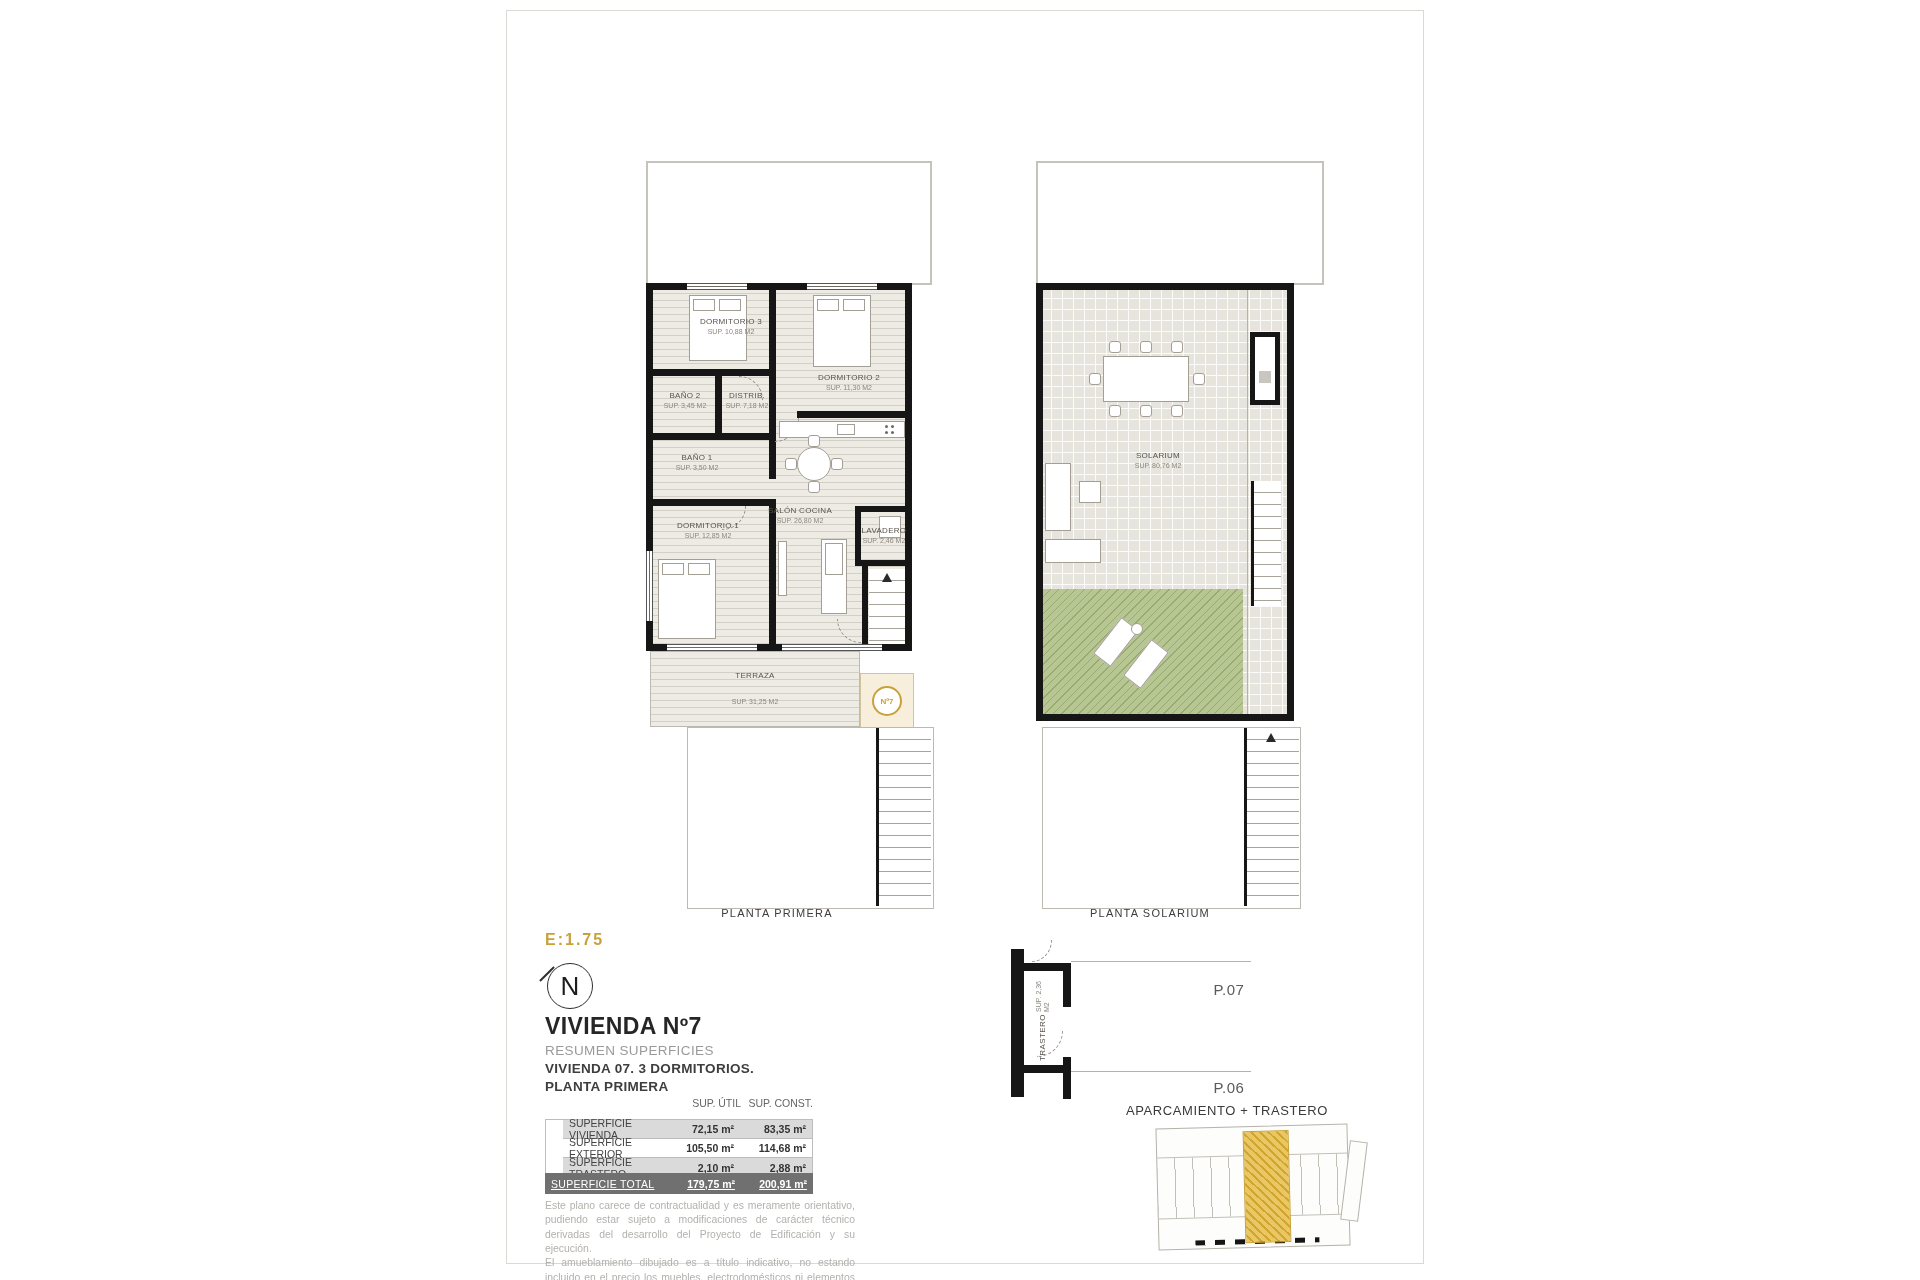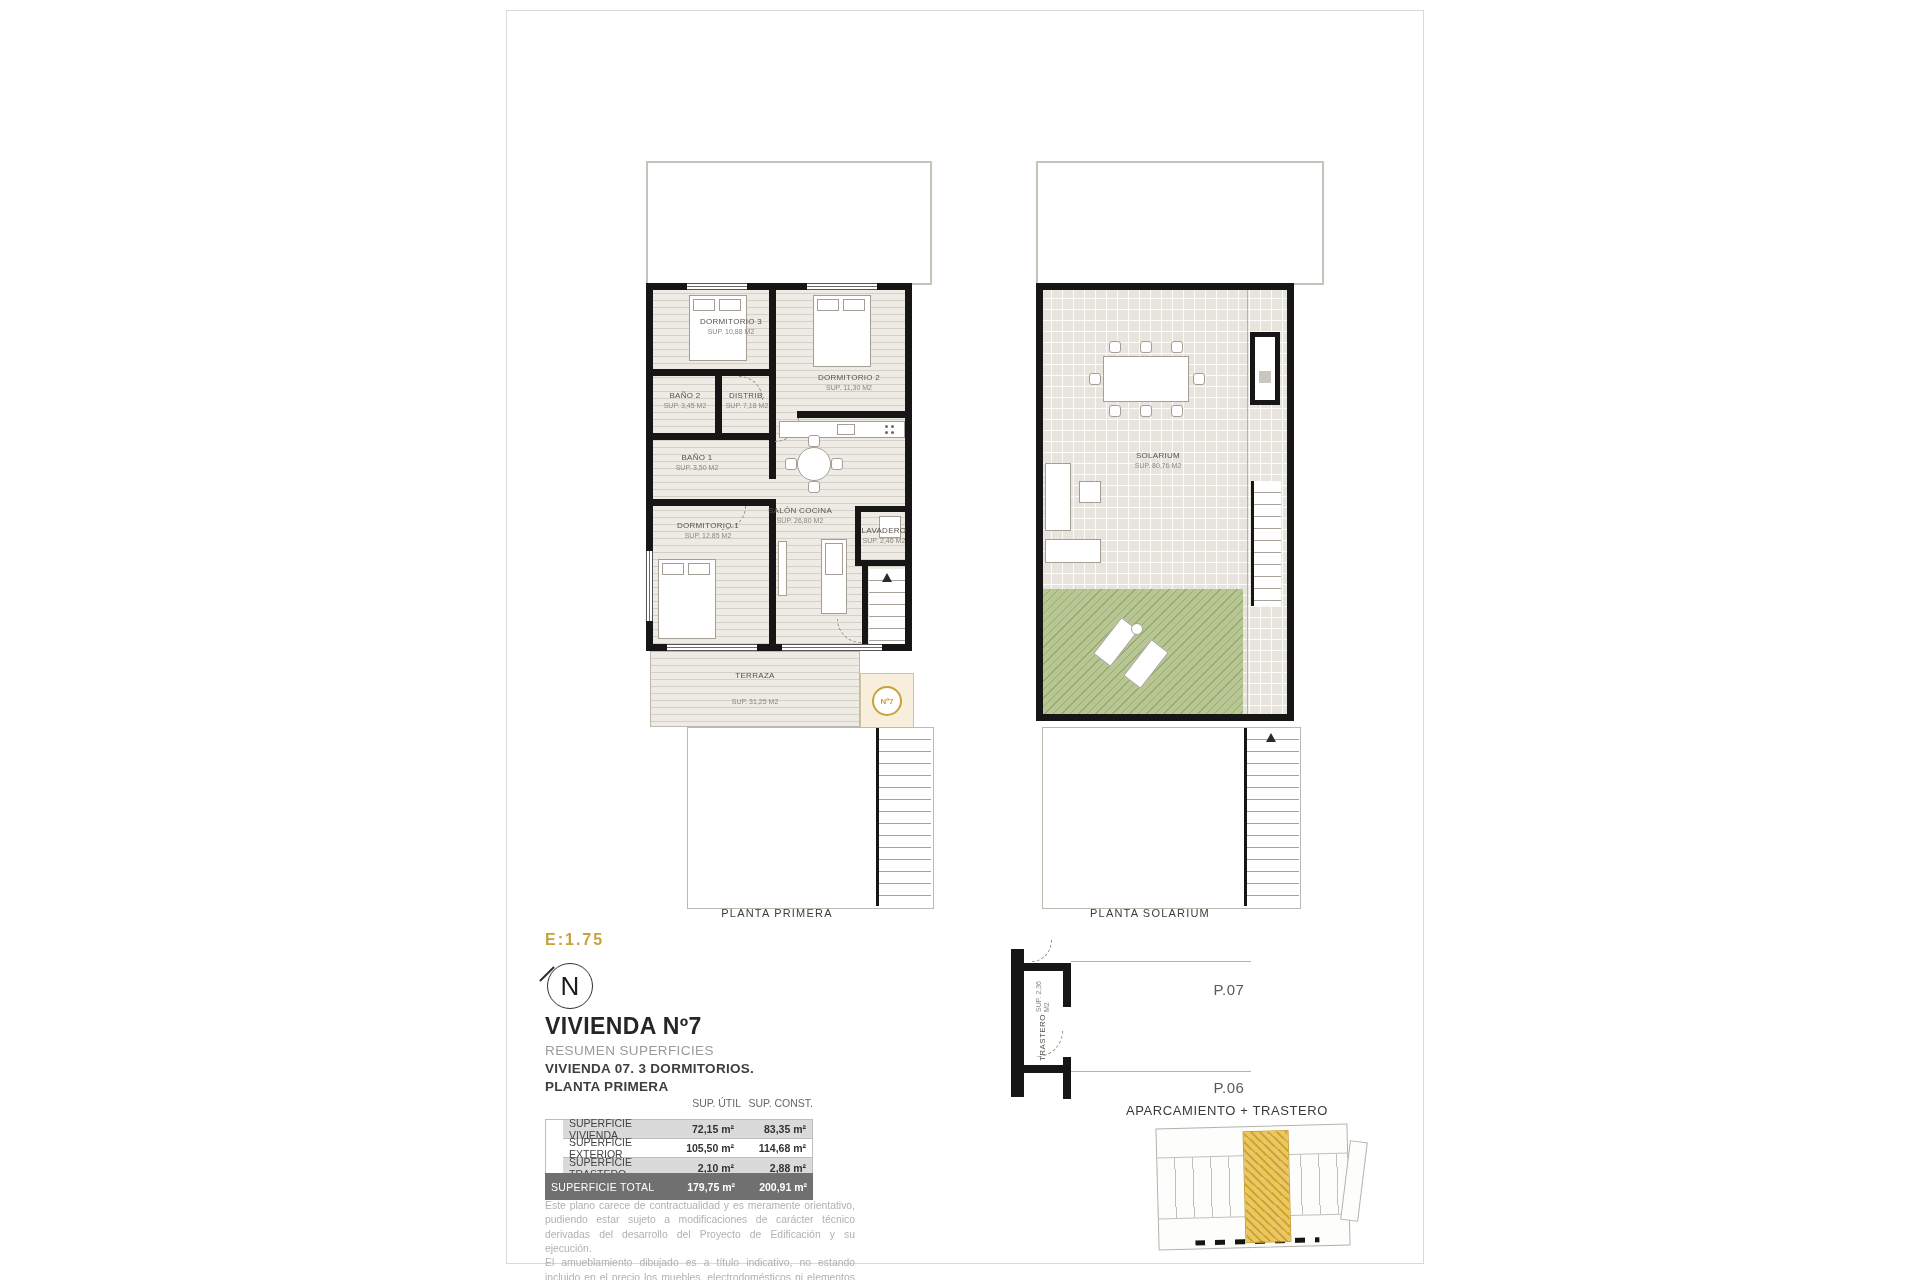--- a/index.html
+++ b/index.html
@@ -31,21 +31,21 @@
   .stable{position:absolute;width:268px;font-size:10.5px;color:#444;}
   .shead{display:flex;justify-content:flex-end;color:#666;padding-bottom:10px;}
   .shead span{display:block;text-align:right;}
   .rows{border:1px solid #bdbdbd;padding-left:17px;}
   .srow{display:flex;align-items:center;height:19px;border-bottom:1px solid #bdbdbd;box-sizing:border-box;}
   .srow:last-child{border-bottom:none;}
   .srow .lb{flex:1;padding-left:6px;}
   .cu,.cc{display:block;text-align:right;font-weight:bold;color:#333;}
   .cu{width:66px;padding-right:6px;} .cc{width:66px;padding-right:6px;}
   .rowA{background:#dadada;} .rowB{background:#ffffff;}
-  .totalrow{position:absolute;width:268px;height:27px;background:#707070;color:#fff;display:flex;align-items:center;font-size:10.5px;}
+  .totalrow{position:absolute;width:268px;height:21px;background:#707070;color:#fff;display:flex;align-items:center;font-size:10.5px;text-decoration:underline;}
   .totalrow .lb{flex:1;padding-left:6px;letter-spacing:.3px;}
   .totalrow .cu,.totalrow .cc{color:#fff;font-weight:bold;}
   .disclaimer{position:absolute;width:310px;font-size:10.4px;line-height:1.38;color:#b3b1ad;text-align:justify;}
   .disclaimer p{margin:0;}
   .pnum{position:absolute;font-size:15px;color:#5b5b5b;letter-spacing:.5px;width:70px;text-align:center;}
   .apCaption{position:absolute;font-size:13px;color:#3a3a3a;letter-spacing:.6px;width:240px;text-align:center;}
   .vtext{position:absolute;writing-mode:vertical-rl;transform:rotate(180deg);display:flex;align-items:center;gap:2px;line-height:1.2;}
   .vtext .rn{font-size:8px;color:#57534c;letter-spacing:.4px;}
   .vtext .ra{font-size:7px;color:#8b877f;}
   .badgeBox{position:absolute;background:#f7efdb;border:1px solid #cfc49f;display:flex;align-items:center;justify-content:center;}

